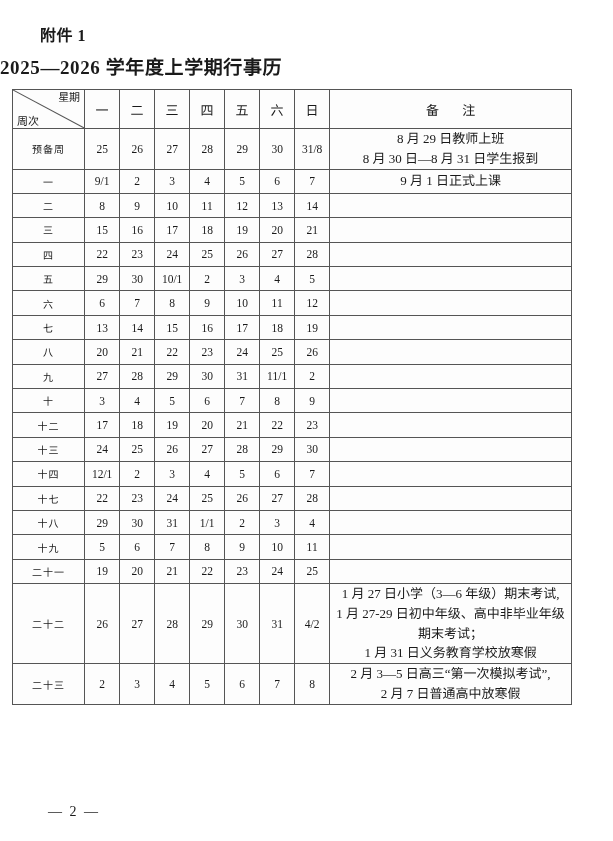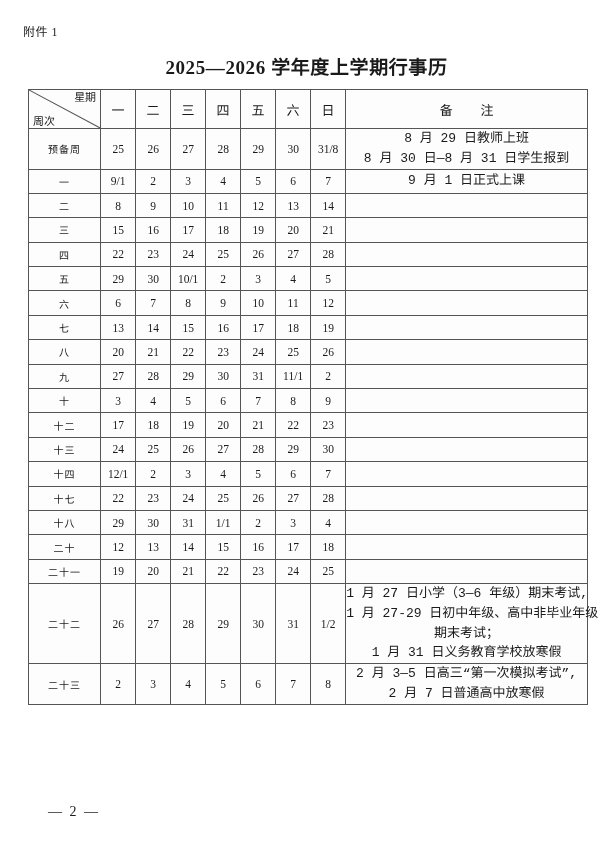--- a/index.html
+++ b/index.html
@@ -21,45 +21,44 @@
     position: absolute;
     left: 0; top: 0;
     width: 613px;
     height: 841px;
     box-sizing: border-box;
   }
 
   
   .attachment-label {
     position: absolute;
-    left: 23px;
+    left: 40px;
     top: 22px;
-    font-size: 12px;
-    font-weight: normal;
+    font-size: 16px;
+    font-weight: bold;
     letter-spacing: 0.5px;
     white-space: nowrap;
   }
 
   
   .doc-title {
     position: absolute;
     left: 0;
     top: 52px;
     width: 613px;
-    text-align: center;
     font-size: 19px;
     font-weight: bold;
     letter-spacing: 0.6px;
     white-space: nowrap;
   }
 
   
   .table-wrap {
     position: absolute;
-    left: 28px;
+    left: 12px;
     top: 89px;
     width: 508px;
   }
   table.cal {
     border-collapse: collapse;
     width: 560px;
     table-layout: fixed;
     font-size: 11.5px;
   }
   table.cal td, table.cal th {
@@ -75,21 +74,21 @@
     border: 1.6px solid #333;
   }
 
   col.c-week  { width: 68px; }
   col.c-day   { width: 33px; }
   col.c-note  { width: 228px; }
 
   
   td.sat, th.sat { border-left: 1.8px solid #333 !important; }
   
-  td.note, th.note { border-left: 1.8px solid #333 !important; font-family: Liberation Mono, monospace; }
+  td.note, th.note { border-left: 1.8px solid #333 !important; }
 
   th.head, td.weeklabel {
     font-size: 10px;
   }
   tr.headrow th {
     height: 38px;
     font-size: 13px;
   }
   tr.datarow td {
     height: 23.4px;
@@ -375,28 +374,28 @@
             <td class="day">29</td>
             <td class="day">30</td>
             <td class="day">31</td>
             <td class="day">1/1</td>
             <td class="day">2</td>
             <td class="day sat">3</td>
             <td class="day">4</td>
             <td class="note"></td>
           </tr>
           <tr class="datarow ">
-            <td class="weeklabel">二十</td>
-            <td class="day">12</td>
-            <td class="day">13</td>
-            <td class="day">14</td>
-            <td class="day">15</td>
-            <td class="day">16</td>
-            <td class="day sat">17</td>
-            <td class="day">18</td>
+            <td class="weeklabel">十九</td>
+            <td class="day">5</td>
+            <td class="day">6</td>
+            <td class="day">7</td>
+            <td class="day">8</td>
+            <td class="day">9</td>
+            <td class="day sat">10</td>
+            <td class="day">11</td>
             <td class="note"></td>
           </tr>
           <tr class="datarow ">
             <td class="weeklabel">二十一</td>
             <td class="day">19</td>
             <td class="day">20</td>
             <td class="day">21</td>
             <td class="day">22</td>
             <td class="day">23</td>
             <td class="day sat">24</td>
@@ -404,21 +403,21 @@
             <td class="note"></td>
           </tr>
           <tr class="datarow w22">
             <td class="weeklabel">二十二</td>
             <td class="day">26</td>
             <td class="day">27</td>
             <td class="day">28</td>
             <td class="day">29</td>
             <td class="day">30</td>
             <td class="day sat">31</td>
-            <td class="day">1/2</td>
+            <td class="day">4/2</td>
             <td class="note">
               <span class="nline">1 月 27 日小学（3—6 年级）期末考试,</span>
               <span class="nline">1 月 27-29 日初中年级、高中非毕业年级</span>
               <span class="nline">期末考试；</span>
               <span class="nline">1 月 31 日义务教育学校放寒假</span>
             </td>
           </tr>
           <tr class="datarow w23">
             <td class="weeklabel">二十三</td>
             <td class="day">2</td>

